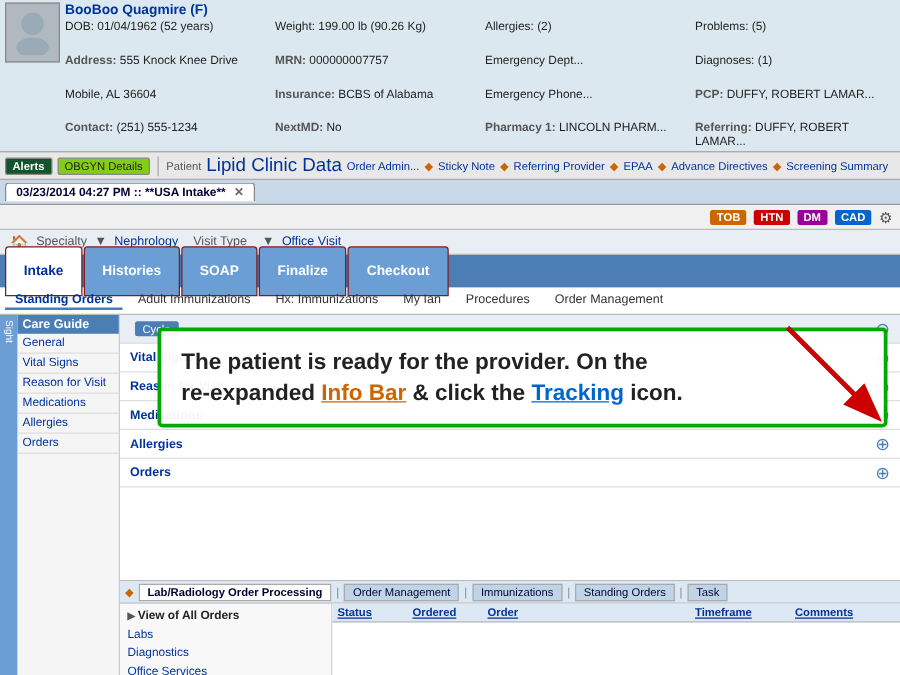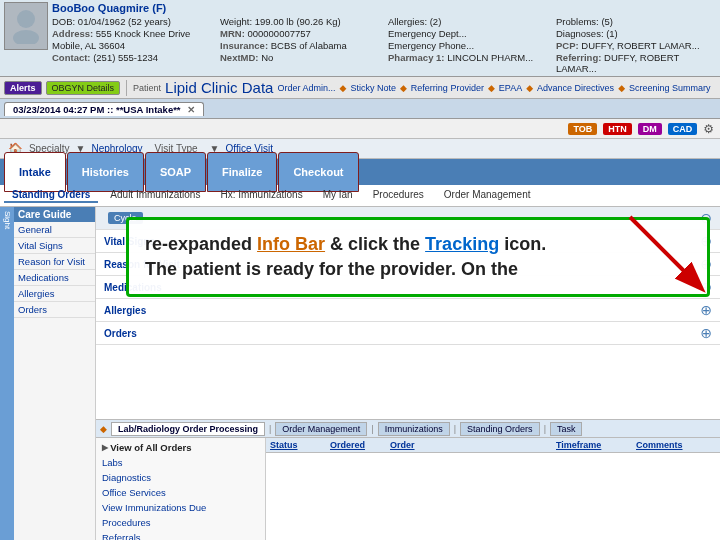--- a/index.html
+++ b/index.html
@@ -44,21 +44,21 @@
     .patient-name-row {
       grid-column: 1 / -1;
       font-weight: bold;
       font-size: 11px;
       color: #003399;
       margin-bottom: 2px;
     }
     .detail-col {
       display: flex;
       flex-direction: column;
-      gap: 1px;
+      gap: 16px;
     }
     .detail-item {
       font-size: 9.5px;
       color: #222;
     }
     .detail-label {
       color: #555;
       font-weight: bold;
     }
 
@@ -75,21 +75,21 @@
     .toolbar-btn {
       background: #84cc16;
       border: 1px solid #888;
       border-radius: 2px;
       padding: 1px 5px;
       font-size: 9px;
       cursor: pointer;
       color: #222;
     }
     .toolbar-btn.alert {
-      background: #4c1d95;
+      background: #14532d;
       color: white;
       font-weight: bold;
     }
     .toolbar-sep { width: 1px; height: 16px; background: #aaa; margin: 0 2px; }
 
     
     .nav-tabs-row {
       background: #c8d8e8;
       border-bottom: 1px solid #999;
       display: flex;
@@ -597,24 +597,24 @@
     <div class="section-row">
       <span class="section-label">Allergies</span>
       <span class="section-expand">⊕</span>
     </div>
     <div class="section-row">
       <span class="section-label">Orders</span>
       <span class="section-expand">⊕</span>
     </div>
 
     <div class="overlay-message">
+      <div>The patient is ready for the provider.  On the</div>
       <div>
         <span>re-expanded </span><span class="highlight-text">Info Bar</span><span> &amp; click the </span><span class="highlight-blue">Tracking</span><span> icon.</span>
       </div>
-      <div>The patient is ready for the provider.  On the</div>
     </div>
 
     <svg class="diag-arrow arrow-overlay" viewBox="0 0 120 100" xmlns="http://www.w3.org/2000/svg" style="position:absolute;top:0;right:0;width:120px;height:100px;">
       <defs>
         <marker id="arrowhead" markerWidth="8" markerHeight="8" refX="6" refY="3" orient="auto">
           <polygon points="0 0, 8 3, 0 6" fill="#cc0000"></polygon>
         </marker>
       </defs>
       <line x1="30" y1="10" x2="100" y2="80" stroke="#cc0000" stroke-width="4" marker-end="url(#arrowhead)"></line>
     </svg>

